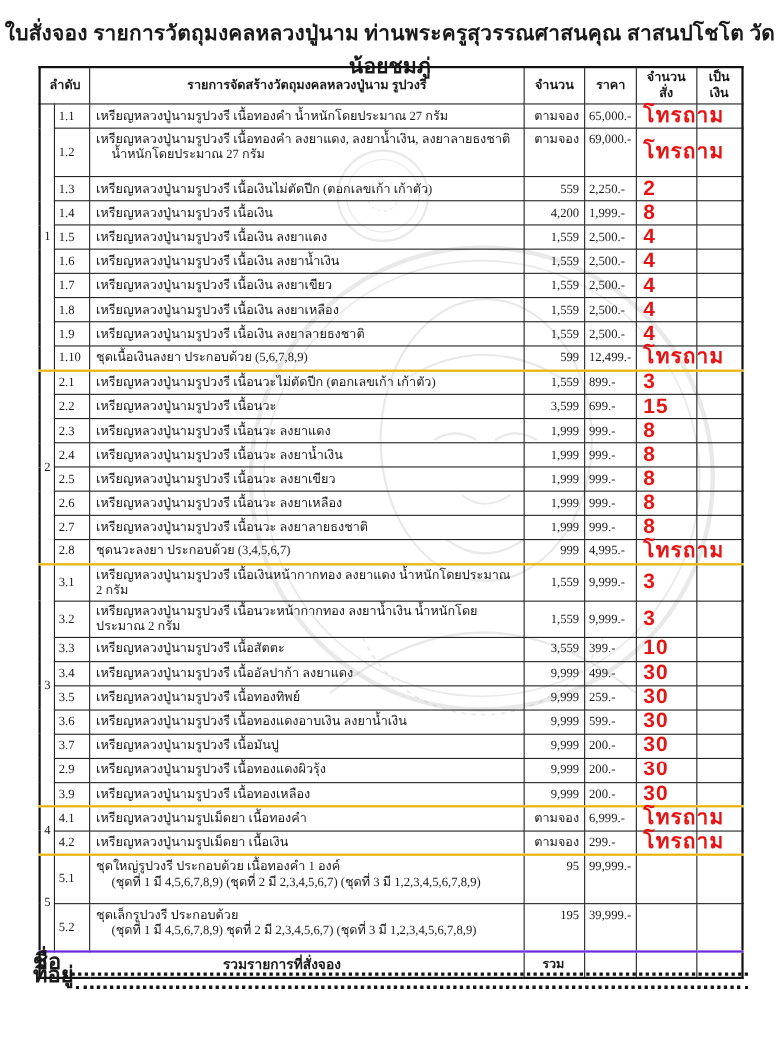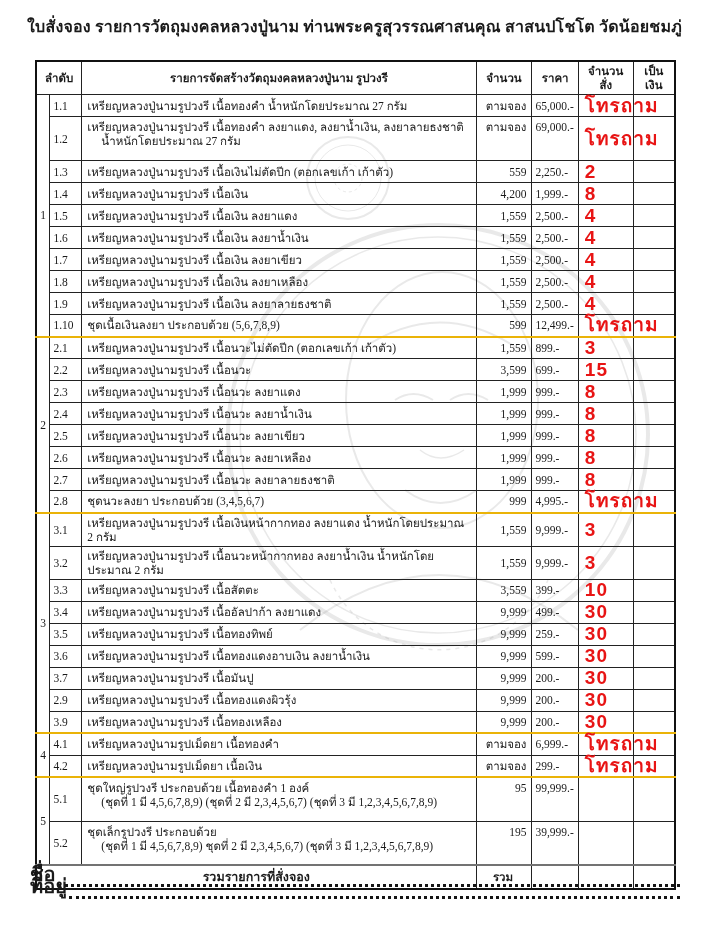--- a/index.html
+++ b/index.html
@@ -4,21 +4,21 @@
 <style>
   :root{ --ink:#1a1a1a; --red:#e81414; }
   *{ box-sizing:border-box; margin:0; padding:0; }
   html,body{ background:#ffffff; }
   body{
     width:709px; height:945px; position:relative; overflow:hidden;
     font-family:"Liberation Serif","DejaVu Sans",serif; color:var(--ink);
   }
   .page-title{
     position:absolute; top:14px; left:0; width:100%;
-    text-align:center; font-size:16px; font-weight:700; letter-spacing:.2px;
+    text-align:center; font-size:19px; font-weight:700; letter-spacing:.2px;
   }
   .watermark{ position:absolute; left:0; top:0; z-index:0; pointer-events:none; }
   .table-wrap{ position:absolute; left:35px; top:60px; width:641px; z-index:1; }
   table{ border-collapse:collapse; width:641px; background:transparent; }
   td,th{ border:1px solid #222; font-size:11.5px; line-height:14px;
          padding:2px 3px; vertical-align:middle; background:transparent; }
   thead th{ font-weight:700; text-align:center; height:24px; }
   tbody td{ height:22px; }
   tr.tall td{ height:44px; }
   tr.tall .c-desc, tr.tall .c-qty, tr.tall .c-price{ vertical-align:top; padding-top:3px;margin-left:20px; }
@@ -31,21 +31,21 @@
   .c-amt{ width:42px; }
   .desc2{ padding-left:14px; }
   .order-val{
     position:absolute; left:6px; top:50%; transform:translateY(-50%);
     font-family:"Liberation Sans","DejaVu Sans",sans-serif;
     font-weight:700; font-size:19px; color:var(--red);
     white-space:nowrap; z-index:3; letter-spacing:1px;
   }
   tr.group-start td{ border-top:2px solid #eab308; }
   table{ border:2px solid #111; }
-  tfoot td{ height:24px; border-top:2px solid #737373; }
+  tfoot td{ height:24px; border-top:2px solid #6d28d9; }
   .sum-label{ text-align:center; font-size:12.5px; font-weight:700; }
   .sum-total{ text-align:center; font-weight:700; }
   .footer-line{
     position:absolute; left:30px; width:650px; display:flex; align-items:flex-end;
     font-size:20px; font-weight:700; z-index:1;
   }
   .footer-line .dots{ flex:1; border-bottom:3px dotted #151515; margin:0 0 3px 2px; }
   #name-line{ top:858px; } #addr-line{ top:870px;font-family:Liberation Serif, serif; }
 </style>
 </head>

